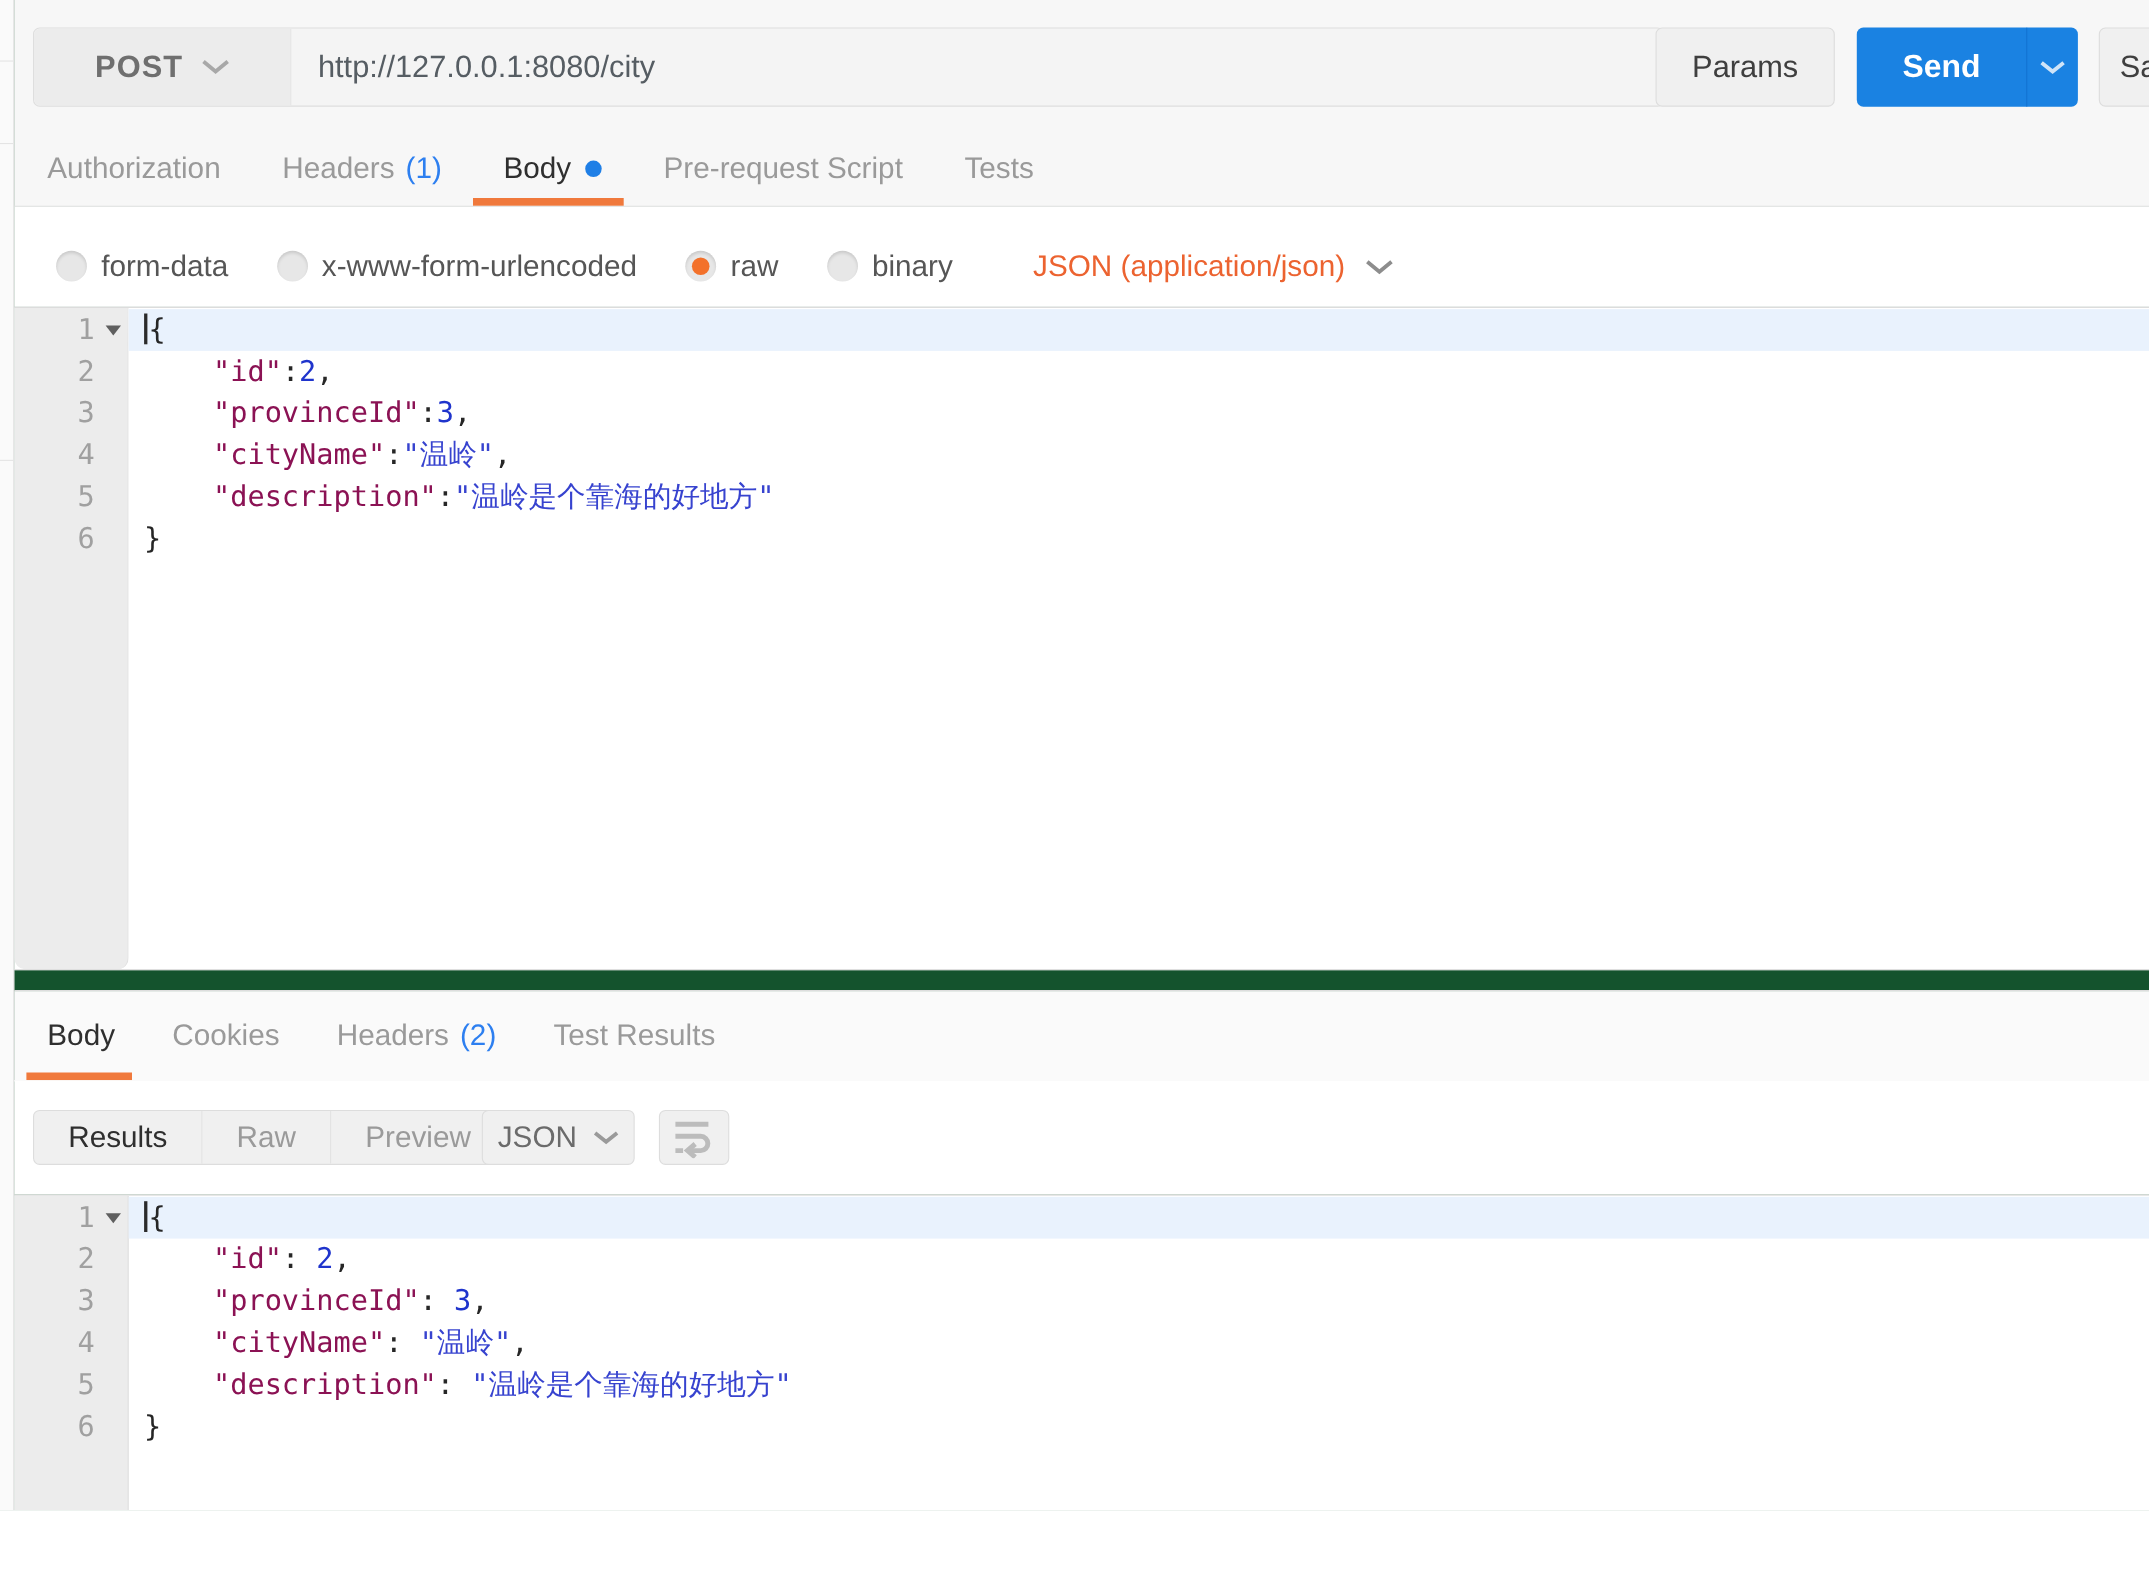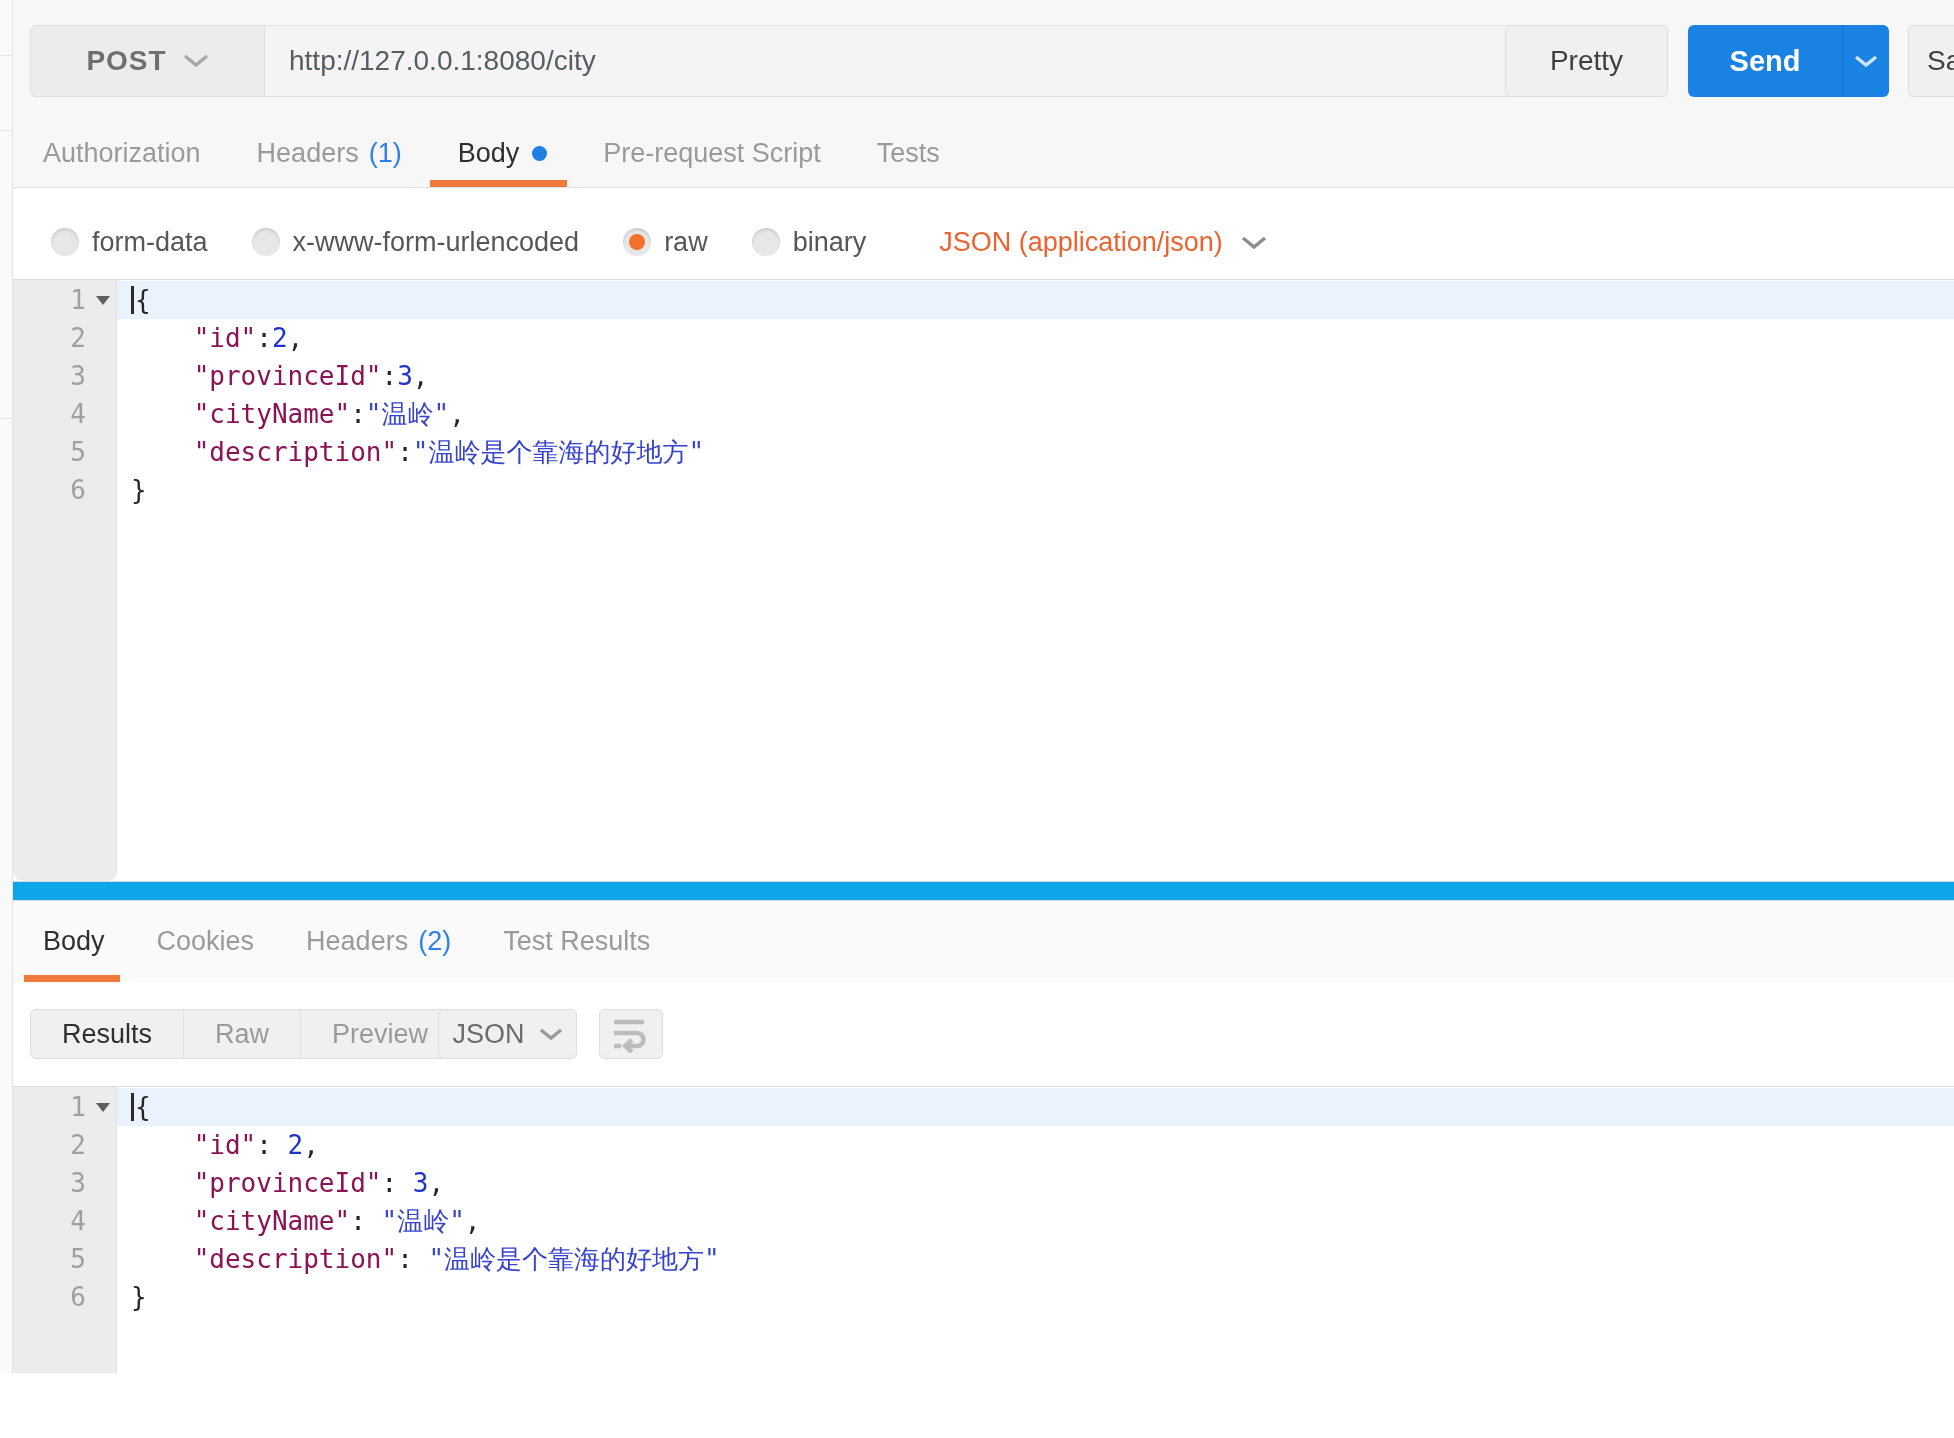--- a/index.html
+++ b/index.html
@@ -1,17 +1,17 @@
 <!DOCTYPE html>
 <html><head>
 <meta charset="utf-8">
 <style>
   html,body{margin:0;padding:0;background:#fff;}
   .stage{position:relative;width:1954px;height:1373px;overflow:hidden;
-         font-family:"Liberation Sans",sans-serif;color:#3d3d3d;background:#0ea5e9;text-decoration:underline;}
+         font-family:"Liberation Sans",sans-serif;color:#3d3d3d;background:#14532d;text-decoration:underline;}
 
   
   .rail{position:absolute;left:0;top:0;width:12px;height:1438px;background:#fafafa;border-right:1px solid #e2e2e2;}
   .rail .hline{position:absolute;left:0;right:0;height:1px;background:#e4e4e4;}
 
   
   .req-header{position:absolute;left:13px;right:0;top:0;height:187px;background:#f7f7f7;border-bottom:1px solid #e3e3e3;}
 
   .url-combo{position:absolute;left:17px;top:25px;width:1483px;height:72px;background:#f4f4f4;
              border:1px solid #dedede;border-radius:6px;display:flex;box-sizing:border-box;}
@@ -105,21 +105,21 @@
     <div class="url-combo">
       <div class="method-box">
         <span class="m-label">POST</span>
         <svg width="26" height="14" viewBox="0 0 26 14">
             <polyline points="2,2 13,11 24,2" fill="none" stroke="#a8a8a8" stroke-width="3.5"></polyline>
           </svg>
       </div>
       <div class="url-field">http://127.0.0.1:8080/city</div>
     </div>
 
-    <div class="btn params-btn">Pretty</div>
+    <div class="btn params-btn">Params</div>
 
     <div class="send-btn">
       <div class="send-main">Send</div>
       <div class="send-caret">
         <svg width="24" height="13" viewBox="0 0 24 13">
             <polyline points="2,2 12,10 22,2" fill="none" stroke="#cfe4f8" stroke-width="3.5"></polyline>
           </svg>
       </div>
     </div>
 

